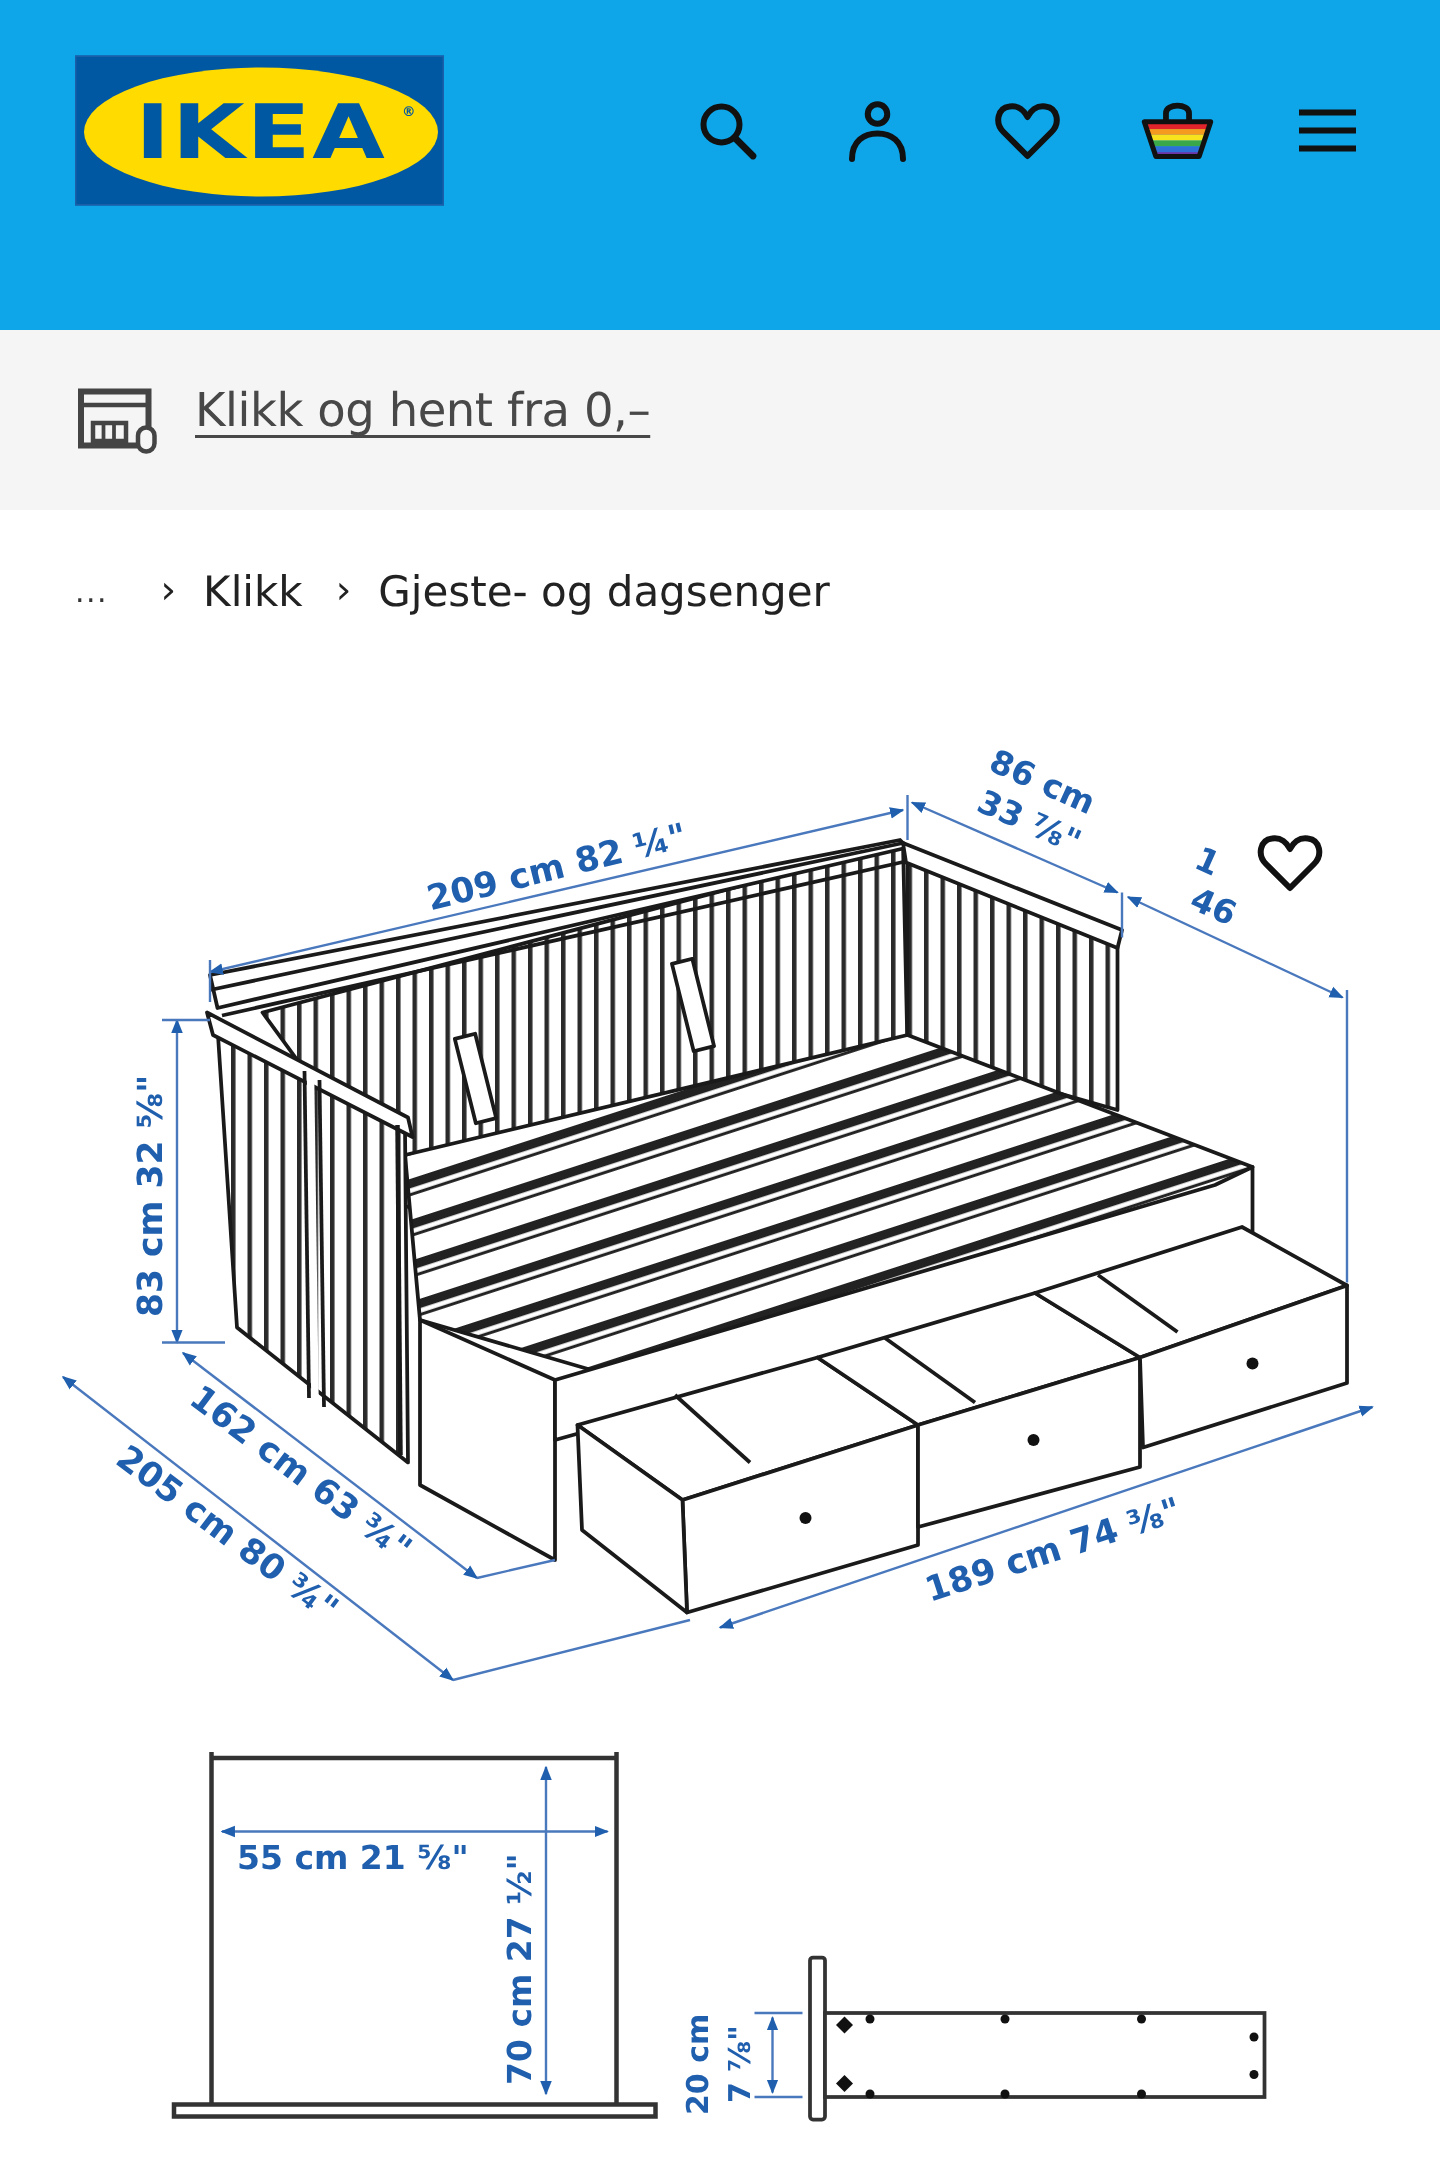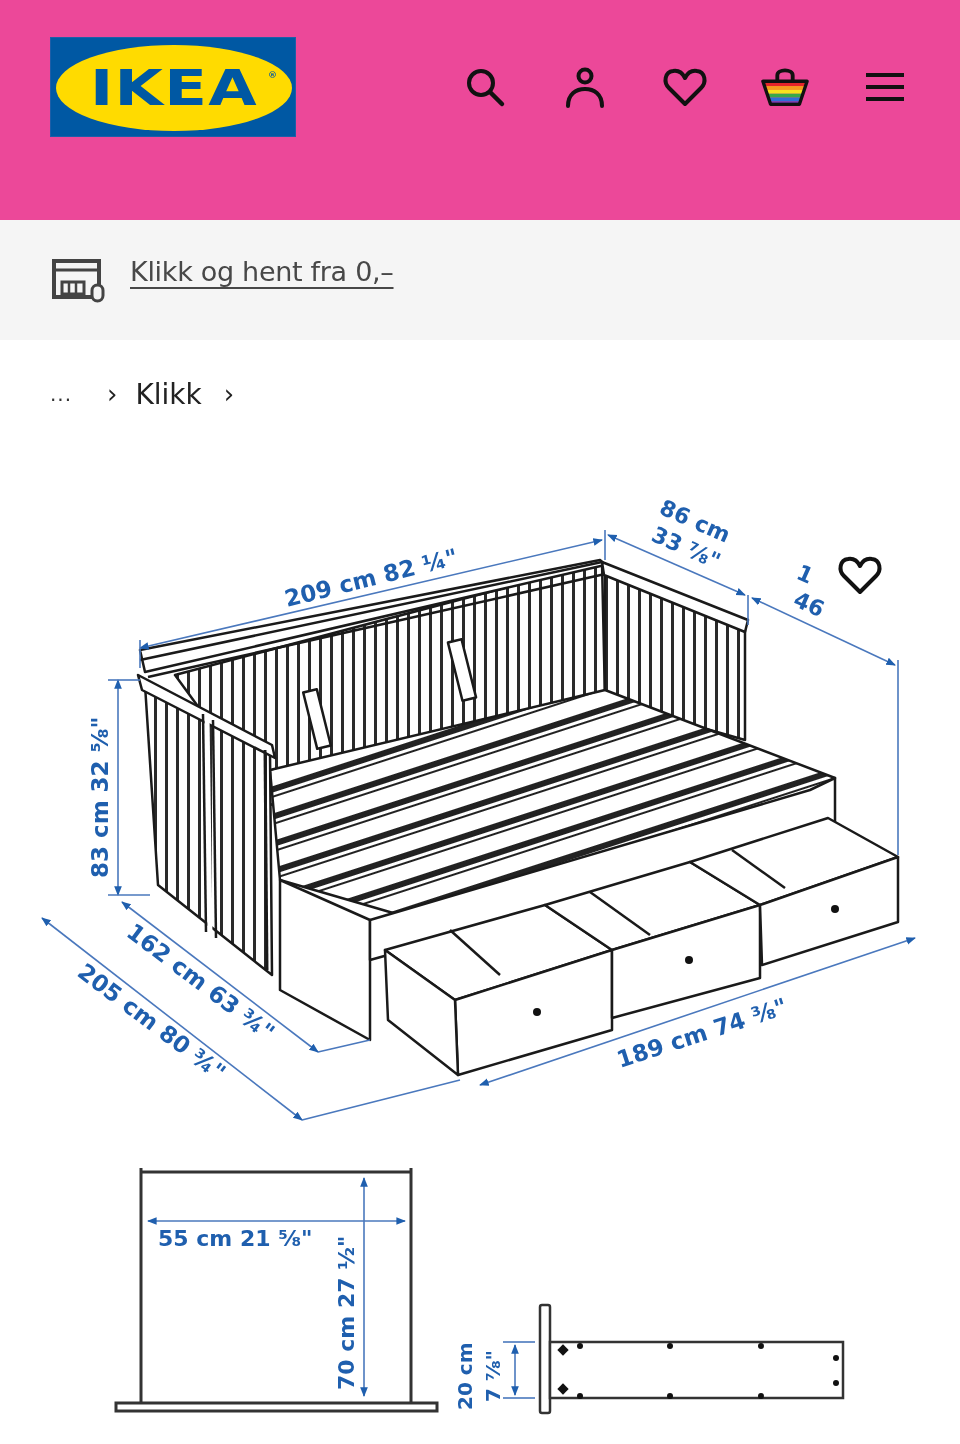--- a/index.html
+++ b/index.html
@@ -1,30 +1,30 @@
 <!DOCTYPE html>
 <html><head>
 <meta charset="utf-8">
 <style>
   * { box-sizing: border-box; margin: 0; padding: 0; }
   html, body { width: 960px; height: 1444px; background: #ffffff; overflow: hidden; }
   body { font-family: "DejaVu Sans", "Liberation Sans", sans-serif; color: #111; position: relative; }
 
-  .header { position: absolute; left: 0; top: 0; width: 960px; height: 220px; background: #ec4899; text-decoration: underline; }
+  .header { position: absolute; left: 0; top: 0; width: 960px; height: 220px; background: #0ea5e9; text-decoration: underline; }
   .logo { position: absolute; left: 50px; top: 37px; width: 246px; height: 100px; background: #0058a3; border: 1px solid #1d5ea8; }
   .logo-oval { position: absolute; left: 5px; top: 7px; width: 236px; height: 86px; background: #ffdb00; border-radius: 50%; }
   .logo-text { position: absolute; left: 0; top: 0; width: 246px; height: 100px; display: flex; align-items: center; justify-content: center;
                font-family: "DejaVu Sans", sans-serif; font-weight: bold; font-size: 50px; color: #0058a3; letter-spacing: 1px; transform: scaleX(1.25); }
   .logo-reg { position: absolute; right: 18px; top: 32px; font-size: 9px; color: #0058a3; font-weight: bold; }
 
   .nav-icon { position: absolute; top: 62px; width: 50px; height: 50px; display: flex; align-items: center; justify-content: center; cursor: pointer; }
 
   .promo { position: absolute; left: 0; top: 220px; width: 960px; height: 120px; background: #f5f5f5; }
   .promo-icon { position: absolute; left: 51px; top: 258px; }
-  .promo-link { position: absolute; left: 130px; top: 256px; font-size: 27px; color: #484848; text-decoration: underline; text-underline-offset: 6px; text-decoration-thickness: 2px; font-family: "DejaVu Sans", sans-serif; letter-spacing: -0.3px; }
+  .promo-link { position: absolute; left: 130px; top: 256px; font-size: 31px; color: #484848; text-decoration: underline; text-underline-offset: 6px; text-decoration-thickness: 2px; font-family: "DejaVu Sans", sans-serif; letter-spacing: -0.3px; }
 
   .breadcrumb { position: absolute; left: 50px; top: 372px; height: 44px; display: flex; align-items: center; font-size: 28px; color: #222; font-family: "DejaVu Sans", sans-serif; }
   .crumb-ellipsis { width: 57px; font-size: 20px; color: #333; letter-spacing: 1px; }
   .crumb-sep { font-size: 26px; color: #222; margin: 0 18px 0 0; }
   .crumb { margin-right: 22px; }
 
   .diagram { position: absolute; left: 0; top: 440px; width: 960px; height: 1004px; background: #fff; }
   .dim { font-family: "DejaVu Sans", sans-serif; font-weight: bold; fill: #1f5fae; }
 
   .fav-btn { position: absolute; left: 834px; top: 550px; width: 52px; height: 50px; display: flex; align-items: center; justify-content: center; cursor: pointer; }
@@ -93,20 +93,21 @@
   <line x1="25" y1="24" x2="25" y2="36" stroke="#444" stroke-width="2.5"></line>
   <rect x="41" y="27" width="11" height="16" rx="5.5" fill="#f5f5f5" stroke="#444" stroke-width="3"></rect>
 </svg>
 <a class="promo-link">Klikk og hent fra 0,–</a>
 
 <nav class="breadcrumb">
   <span class="crumb-ellipsis">...</span>
   <span class="crumb-sep">›</span>
   <span class="crumb">Klikk</span>
   <span class="crumb-sep">›</span>
+  <span class="crumb">Gjeste- og dagsenger</span>
 </nav>
 
 <div class="diagram">
   <svg width="960" height="1004" viewBox="0 440 960 1004">
     <defs>
       <marker id="ar" viewBox="0 0 10 10" refX="9" refY="5" markerWidth="6" markerHeight="6" orient="auto-start-reverse">
         <path d="M0 1 L10 5 L0 9 Z" fill="#1f5fae"></path>
       </marker>
       <pattern id="slats" width="26" height="26" patternUnits="userSpaceOnUse" patternTransform="rotate(-18)">
         <rect width="26" height="26" fill="#fff"></rect>

